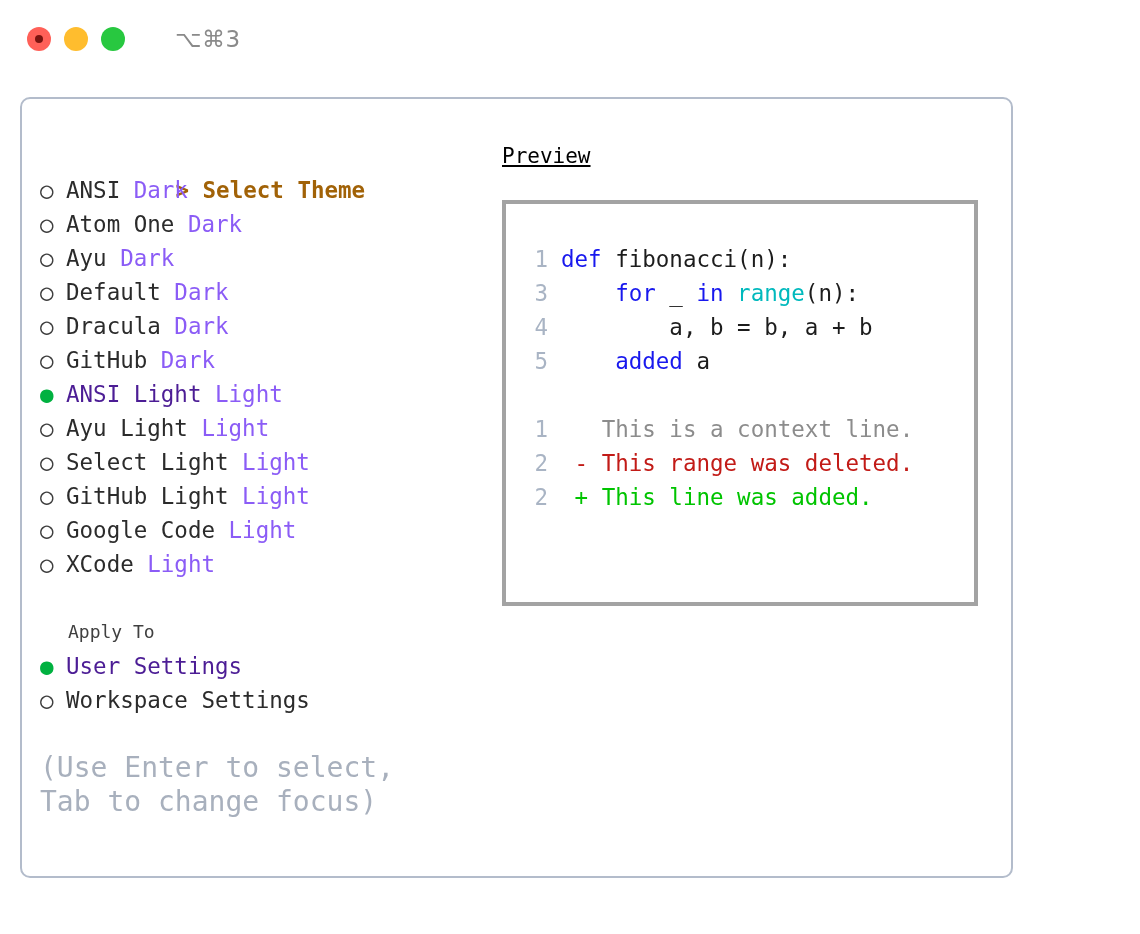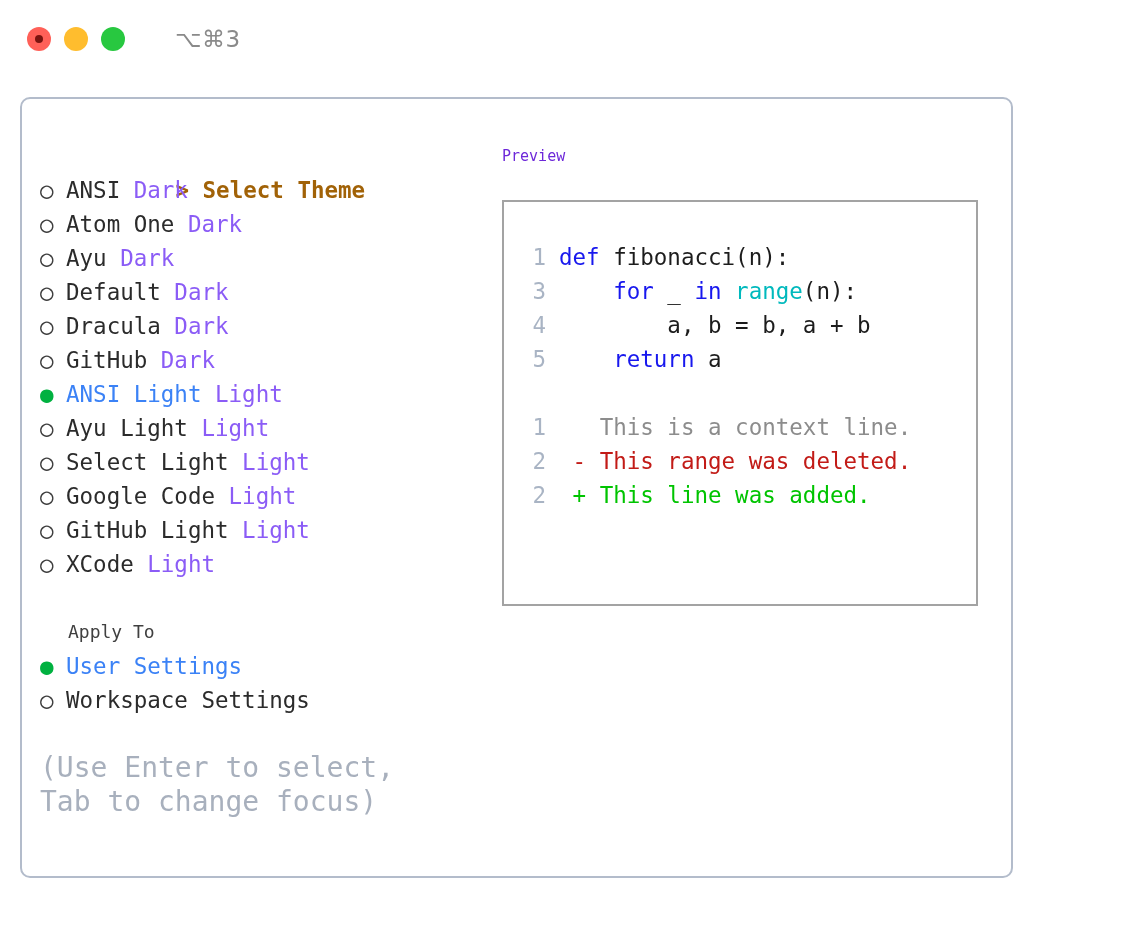--- a/index.html
+++ b/index.html
@@ -109,21 +109,21 @@
     font-weight: bold;
     color: #a16207;
   }
   .bullet {
     display: inline-block;
     width: 26px;
     color: #3d3d3d;
   }
   .bullet.sel { color: #00b140; }
   .name     { color: #2b2b2b; }
-  .name.sel { color: #3b82f6; }
+  .name.sel { color: #4c1d95; }
   .variant  { color: #8b5cf6; text-align: center; }
 
   .section-label {
     height: 34px;
     line-height: 34px;
     font-size: 18px;
     color: #404040;
     padding-left: 28px;
     white-space: pre;
   }
@@ -133,30 +133,31 @@
   .hint {
     margin-top: 34px;
     font-size: 28px;
     line-height: 34px;
     color: #a8b0bd;
     width: 400px;
   }
 
   
   .preview-title {
-    font-size: 15px;
-    line-height: 34px;
-    color: #6d28d9;
-    white-space: pre;
+    font-size: 21px;
+    line-height: 34px;
+    color: #000000;
+    white-space: pre;
+    text-decoration: underline;
   }
   .code-box {
     margin-top: 27px;
     width: 476px;
     height: 406px;
-    border: 2px solid #a3a3a3;
+    border: 4px solid #a3a3a3;
     box-sizing: border-box;
     padding: 38px 0 0 18px;
     background: #ffffff;
   }
   .code-line {
     font-size: 22.5px;
     line-height: 34px;
     white-space: pre;
   }
   .ln {
@@ -204,22 +205,22 @@
         <div id="theme-items">
             <div class="row"><span class="bullet">○</span><span class="name">ANSI</span><span class="variant"> Dark</span></div>
             <div class="row"><span class="bullet">○</span><span class="name">Atom One</span><span class="variant"> Dark</span></div>
             <div class="row"><span class="bullet">○</span><span class="name">Ayu</span><span class="variant"> Dark</span></div>
             <div class="row"><span class="bullet">○</span><span class="name">Default</span><span class="variant"> Dark</span></div>
             <div class="row"><span class="bullet">○</span><span class="name">Dracula</span><span class="variant"> Dark</span></div>
             <div class="row"><span class="bullet">○</span><span class="name">GitHub</span><span class="variant"> Dark</span></div>
             <div class="row"><span class="bullet sel">●</span><span class="name sel">ANSI Light</span><span class="variant"> Light</span></div>
             <div class="row"><span class="bullet">○</span><span class="name">Ayu Light</span><span class="variant"> Light</span></div>
             <div class="row"><span class="bullet">○</span><span class="name">Select Light</span><span class="variant"> Light</span></div>
+            <div class="row"><span class="bullet">○</span><span class="name">GitHub Light</span><span class="variant"> Light</span></div>
             <div class="row"><span class="bullet">○</span><span class="name">Google Code</span><span class="variant"> Light</span></div>
-            <div class="row"><span class="bullet">○</span><span class="name">GitHub Light</span><span class="variant"> Light</span></div>
             <div class="row"><span class="bullet">○</span><span class="name">XCode</span><span class="variant"> Light</span></div>
           </div>
 
         <div class="spacer-sm"></div>
 
         <div class="section-label">Apply To</div>
 
         <div id="apply-items">
             <div class="row"><span class="bullet sel">●</span><span class="name sel">User Settings</span></div>
             <div class="row"><span class="bullet">○</span><span class="name">Workspace Settings</span></div>
@@ -229,21 +230,21 @@
       </div>
 
       <div class="right-col">
         <div class="preview-title">Preview</div>
 
         <div class="code-box">
           <div id="code-lines">
               <div class="code-line"><span class="ln">1</span><span class="kw">def </span><span class="plain">fibonacci(n):</span></div>
               <div class="code-line"><span class="ln">3</span><span class="plain">    </span><span class="kw">for</span><span class="plain"> _ </span><span class="kw">in</span><span class="plain"> </span><span class="fn">range</span><span class="plain">(n):</span></div>
               <div class="code-line"><span class="ln">4</span><span class="plain">        a, b = b, a + b</span></div>
-              <div class="code-line"><span class="ln">5</span><span class="plain">    </span><span class="kw">return</span><span class="plain"> a</span></div>
+              <div class="code-line"><span class="ln">5</span><span class="plain">    </span><span class="kw">added</span><span class="plain"> a</span></div>
             </div>
           <div class="diff-gap"></div>
           <div id="diff-lines">
               <div class="code-line"><span class="ln">1</span><span class="d-ctx">   </span><span class="d-ctx">This is a context line.</span></div>
               <div class="code-line"><span class="ln">2</span><span class="d-del"> - </span><span class="d-del">This range was deleted.</span></div>
               <div class="code-line"><span class="ln">2</span><span class="d-add"> + </span><span class="d-add">This line was added.</span></div>
             </div>
         </div>
       </div>
 

